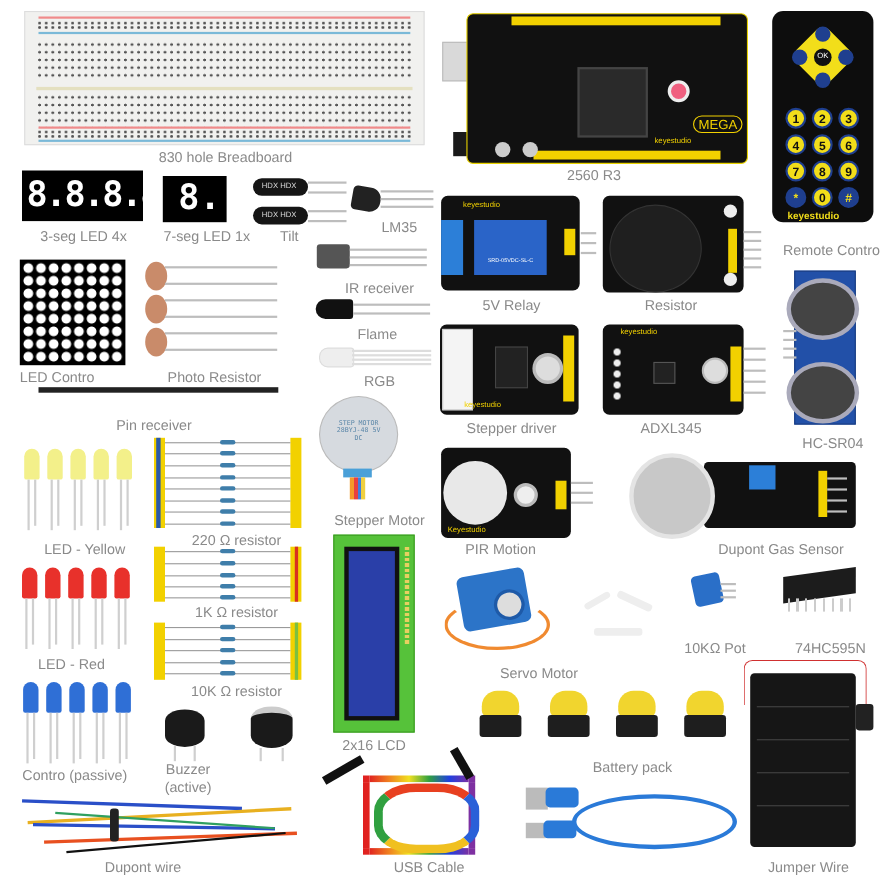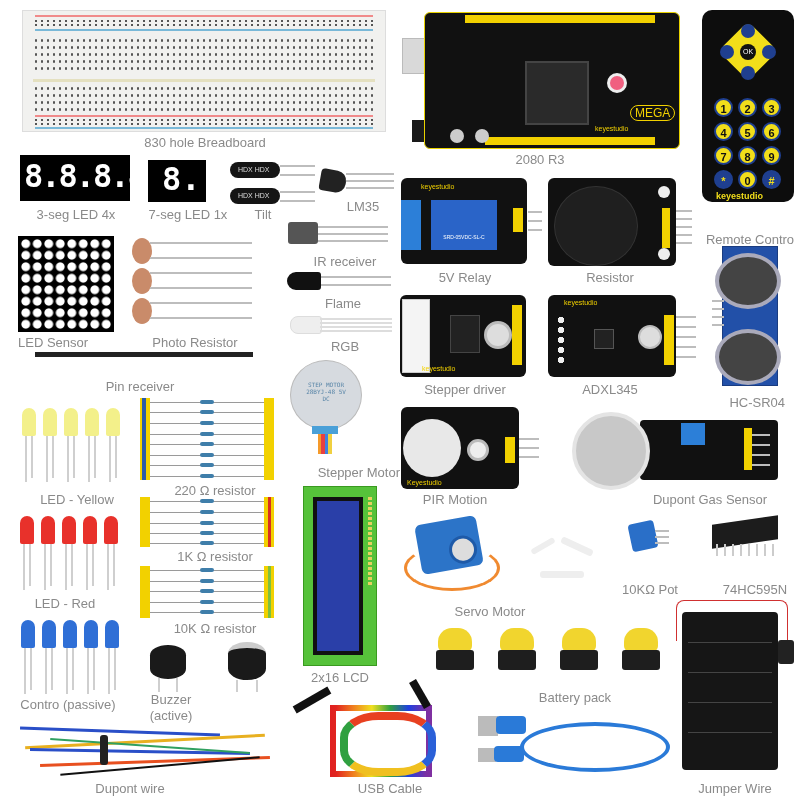--- a/index.html
+++ b/index.html
@@ -39,21 +39,21 @@
 <div class="abs pcb" style="left:424px;top:12px;width:254px;height:135px;border:1px solid #e8d200;">
   <div class="abs hdr" style="left:40px;top:2px;width:190px;height:8px;"></div>
   <div class="abs hdr" style="left:60px;top:124px;width:170px;height:8px;"></div>
   <div class="abs" style="left:100px;top:48px;width:60px;height:60px;background:#2a2a2a;transform:rotate(0deg);border:2px solid #444;"></div>
   <div class="abs" style="left:182px;top:60px;width:14px;height:14px;background:#f06080;border-radius:50%;border:3px solid #eee;"></div>
   <div class="abs" style="left:25px;top:116px;width:14px;height:14px;border-radius:50%;background:#ccc;"></div>
   <div class="abs" style="left:50px;top:116px;width:14px;height:14px;border-radius:50%;background:#ccc;"></div>
   <div class="abs" style="left:205px;top:92px;color:#f2d100;font-size:12px;border:1px solid #f2d100;border-radius:8px;padding:0 4px;">MEGA</div>
   <div class="abs" style="left:170px;top:112px;color:#f2d100;font-size:7px;">keyestudio</div>
 </div>
-<div class="lbl" style="left:500px;top:152px;width:80px;">2080 R3</div>
+<div class="lbl" style="left:500px;top:152px;width:80px;">2560 R3</div>
 
 <div class="abs" style="left:702px;top:10px;width:92px;height:192px;background:#0d0d0d;border-radius:10px;">
   <div class="abs" style="left:25px;top:20px;width:42px;height:42px;background:#f2de1a;border-radius:8px;transform:rotate(45deg);"></div>
   <div class="abs" style="left:38px;top:34px;width:16px;height:16px;border-radius:50%;background:#111;color:#fff;font-size:7px;text-align:center;line-height:16px;">OK</div>
   <div class="abs" style="left:39px;top:14px;width:14px;height:14px;border-radius:50%;background:#1f3f8f;"></div>
   <div class="abs" style="left:39px;top:56px;width:14px;height:14px;border-radius:50%;background:#1f3f8f;"></div>
   <div class="abs" style="left:18px;top:35px;width:14px;height:14px;border-radius:50%;background:#1f3f8f;"></div>
   <div class="abs" style="left:60px;top:35px;width:14px;height:14px;border-radius:50%;background:#1f3f8f;"></div>
   <div class="rkey" style="left:12px;top:88px;">1</div>
   <div class="rkey" style="left:36px;top:88px;">2</div>
@@ -62,21 +62,21 @@
   <div class="rkey" style="left:36px;top:112px;">5</div>
   <div class="rkey" style="left:60px;top:112px;">6</div>
   <div class="rkey" style="left:12px;top:136px;">7</div>
   <div class="rkey" style="left:36px;top:136px;">8</div>
   <div class="rkey" style="left:60px;top:136px;">9</div>
   <div class="rkey" style="left:12px;top:160px;background:#1f3f8f;color:#f2de1a;">*</div>
   <div class="rkey" style="left:36px;top:160px;">0</div>
   <div class="rkey" style="left:60px;top:160px;background:#1f3f8f;color:#f2de1a;">#</div>
   <div class="abs" style="left:14px;top:181px;color:#f2de1a;font-size:9px;font-weight:bold;">keyestudio</div>
 </div>
-<div class="lbl" style="left:700px;top:232px;width:100px;text-align:center;">Remote Contro</div>
+<div class="lbl" style="left:700px;top:220px;width:100px;text-align:right;">Remote Contro</div>
 
 <div class="abs" style="left:20px;top:155px;width:110px;height:46px;background:#000;">
   <div class="seg" style="position:absolute;left:4px;top:2px;font-size:32px;letter-spacing:-2px;">8.8.8.8.</div>
 </div>
 <div class="lbl" style="left:26px;top:207px;width:100px;">3-seg LED 4x</div>
 
 <div class="abs" style="left:148px;top:160px;width:58px;height:42px;background:#000;">
   <div class="seg" style="position:absolute;left:14px;top:0px;font-size:32px;">8.</div>
 </div>
 <div class="lbl" style="left:138px;top:207px;width:100px;">7-seg LED 1x</div>
@@ -121,21 +121,21 @@
 
 <div class="abs" style="left:288px;top:222px;width:30px;height:22px;background:#555;border-radius:3px;"></div>
 <div class="pin" style="left:318px;top:226px;width:70px;"></div>
 <div class="pin" style="left:318px;top:233px;width:70px;"></div>
 <div class="pin" style="left:318px;top:240px;width:70px;"></div>
 <div class="lbl" style="left:305px;top:254px;width:80px;">IR receiver</div>
 
 <div class="abs" style="left:18px;top:236px;width:96px;height:96px;background:#000;">
   <div class="abs" style="left:2px;top:2px;width:92px;height:92px;background:radial-gradient(circle,#fff 4px,transparent 4.8px) 0 0/11.5px 11.5px;"></div>
 </div>
-<div class="lbl" style="left:18px;top:335px;width:100px;text-align:left;">LED Sensor</div>
+<div class="lbl" style="left:18px;top:335px;width:100px;text-align:left;">LED Contro</div>
 
 <div class="abs" style="left:132px;top:238px;width:20px;height:26px;background:#c98b6a;border-radius:50%;"></div>
 <div class="abs" style="left:132px;top:268px;width:20px;height:26px;background:#c98b6a;border-radius:50%;"></div>
 <div class="abs" style="left:132px;top:298px;width:20px;height:26px;background:#c98b6a;border-radius:50%;"></div>
 <div class="pin" style="left:150px;top:242px;width:102px;"></div>
 <div class="pin" style="left:150px;top:257px;width:102px;"></div>
 <div class="pin" style="left:150px;top:272px;width:102px;"></div>
 <div class="pin" style="left:150px;top:287px;width:102px;"></div>
 <div class="pin" style="left:150px;top:302px;width:102px;"></div>
 <div class="pin" style="left:150px;top:317px;width:102px;"></div>
@@ -188,21 +188,21 @@
 
 <div class="abs" style="left:35px;top:352px;width:218px;height:5px;background:#222;"></div>
 <div class="abs" style="left:35px;top:346px;width:218px;height:18px;background:repeating-linear-gradient(90deg,#aaa 0 1px,transparent 1px 5.5px);z-index:-1;"></div>
 <div class="lbl" style="left:90px;top:379px;width:100px;">Pin receiver</div>
 
 <div class="abs" style="left:290px;top:360px;width:70px;height:68px;border-radius:50%;background:#d6dadf;border:1px solid #bbb;">
   <div class="abs" style="left:10px;top:20px;width:50px;font-size:6px;color:#5a86a8;text-align:center;font-family:'DejaVu Sans Mono',monospace;">STEP MOTOR 28BYJ-48 5V DC</div>
 </div>
 <div class="abs" style="left:312px;top:426px;width:26px;height:8px;background:#4aa0d8;"></div>
 <div class="abs" style="left:318px;top:434px;width:14px;height:20px;background:linear-gradient(90deg,#f59a2a 0 25%,#e84040 25% 50%,#4080e0 50% 75%,#f0d040 75%);"></div>
-<div class="lbl" style="left:290px;top:465px;width:110px;text-align:right;">Stepper Motor</div>
+<div class="lbl" style="left:290px;top:465px;width:110px;">Stepper Motor</div>
 
 <div>
   <div class="led-body" style="left:22px;top:408px;background:#f3f08a;"></div>
     <div class="leg" style="left:25px;top:436px;height:46px;"></div>
     <div class="leg" style="left:31px;top:436px;height:42px;"></div>
   <div class="led-body" style="left:43px;top:408px;background:#f3f08a;"></div>
     <div class="leg" style="left:46px;top:436px;height:46px;"></div>
     <div class="leg" style="left:52px;top:436px;height:42px;"></div>
   <div class="led-body" style="left:64px;top:408px;background:#f3f08a;"></div>
     <div class="leg" style="left:67px;top:436px;height:46px;"></div>

